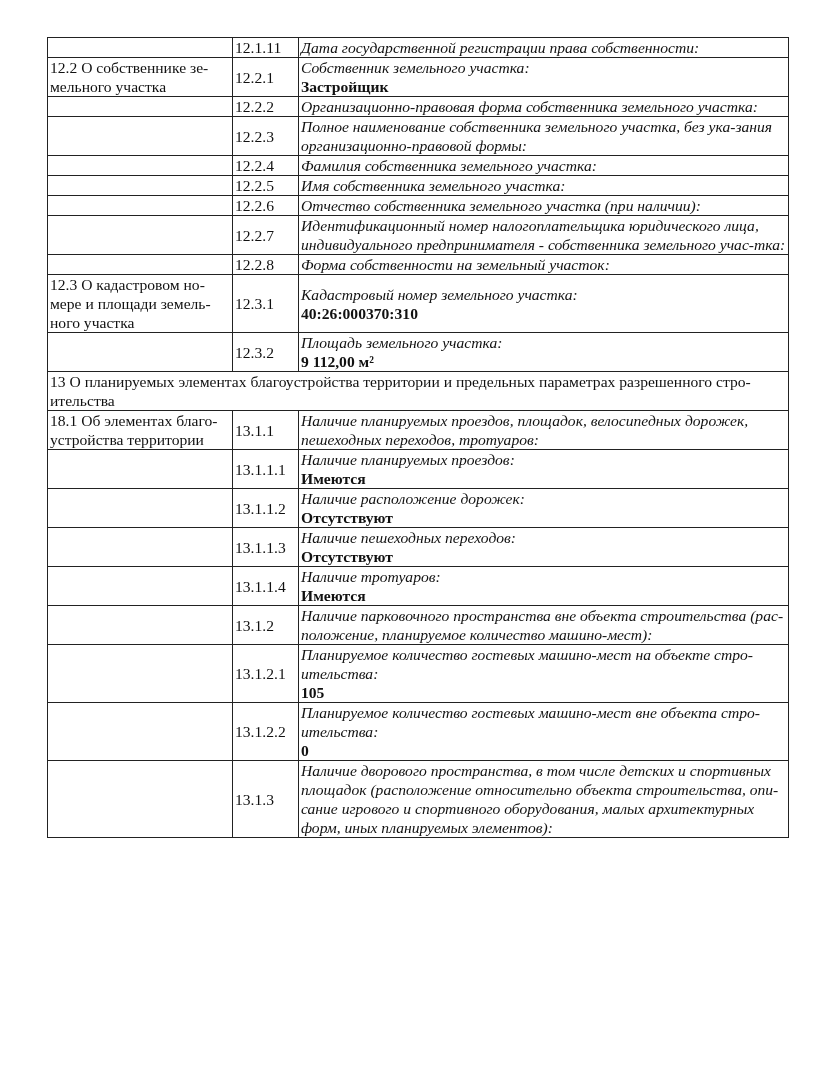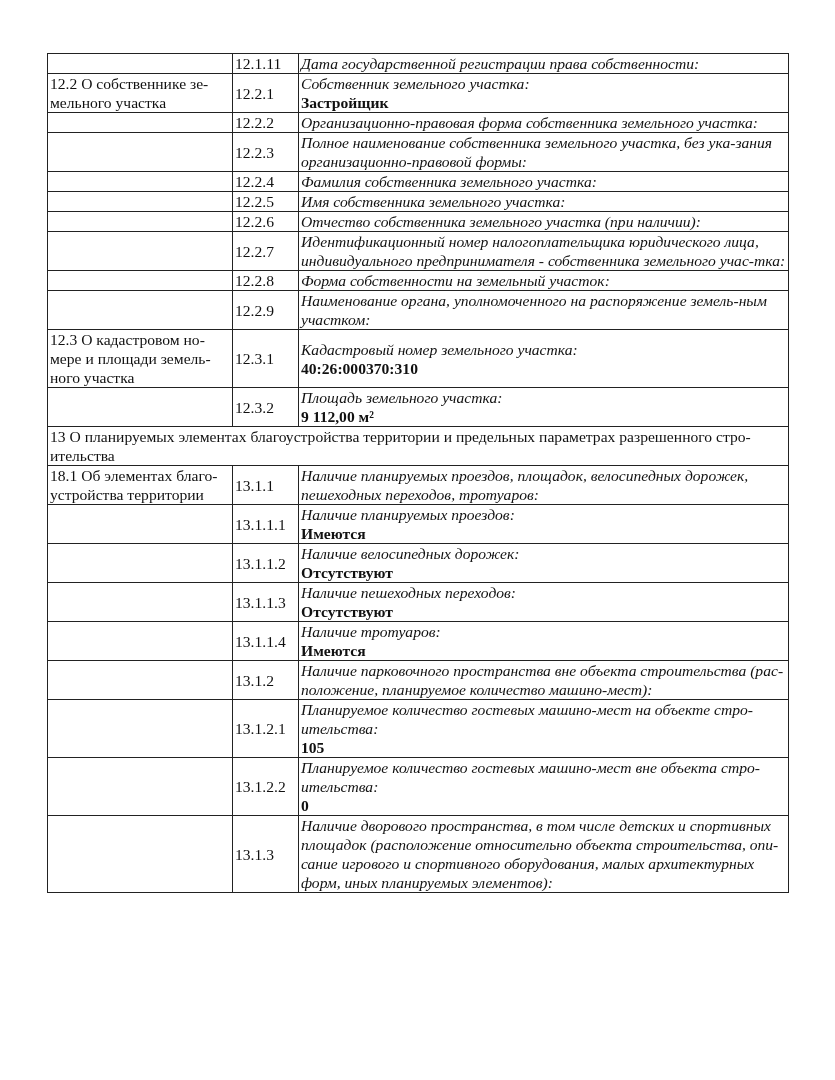--- a/index.html
+++ b/index.html
@@ -1,21 +1,21 @@
 <!DOCTYPE html>
 <html><head>
 <meta charset="utf-8">
 <style>
   html, body { margin: 0; padding: 0; background: #ffffff; }
   body { width: 835px; height: 1080px; position: relative; overflow: hidden;
          font-family: "Liberation Serif", "DejaVu Serif", serif; color: #111; }
   table.doc {
     position: absolute; left: 47px; top: 37px; width: 742px;
     border-collapse: collapse; table-layout: fixed;
-    font-size: 15.6px; line-height: 19px; margin-top: 16px;
+    font-size: 15.6px; line-height: 19px;
   }
   table.doc td {
     border: 1px solid #222; vertical-align: middle;
     padding: 0 2px 0 2px;
   }
   td.c1 { width: 181px; }
   td.c2 { width: 62px; }
   td.c3 { width: auto; }
   td.full { }
   .lbl { display: block; font-style: italic; }
@@ -89,27 +89,20 @@
         </td>
       </tr>
       <tr>
         <td class="c1"></td>
         <td class="c2">12.2.8</td>
         <td class="c3">
           <span class="lbl">Форма собственности на земельный участок:</span>
         </td>
       </tr>
       <tr>
-        <td class="c1"></td>
-        <td class="c2">12.2.9</td>
-        <td class="c3">
-          <span class="lbl">Наименование органа, уполномоченного на распоряжение земель-ным участком:</span>
-        </td>
-      </tr>
-      <tr>
         <td class="c1">12.3 О кадастровом но-мере и площади земель-ного участка</td>
         <td class="c2">12.3.1</td>
         <td class="c3">
           <span class="lbl">Кадастровый номер земельного участка:</span>
           <span class="val">40:26:000370:310</span>
         </td>
       </tr>
       <tr>
         <td class="c1"></td>
         <td class="c2">12.3.2</td>
@@ -133,21 +126,21 @@
         <td class="c2">13.1.1.1</td>
         <td class="c3">
           <span class="lbl">Наличие планируемых проездов:</span>
           <span class="val">Имеются</span>
         </td>
       </tr>
       <tr>
         <td class="c1"></td>
         <td class="c2">13.1.1.2</td>
         <td class="c3">
-          <span class="lbl">Наличие велосипедных дорожек:</span>
+          <span class="lbl">Наличие расположение дорожек:</span>
           <span class="val">Отсутствуют</span>
         </td>
       </tr>
       <tr>
         <td class="c1"></td>
         <td class="c2">13.1.1.3</td>
         <td class="c3">
           <span class="lbl">Наличие пешеходных переходов:</span>
           <span class="val">Отсутствуют</span>
         </td>

